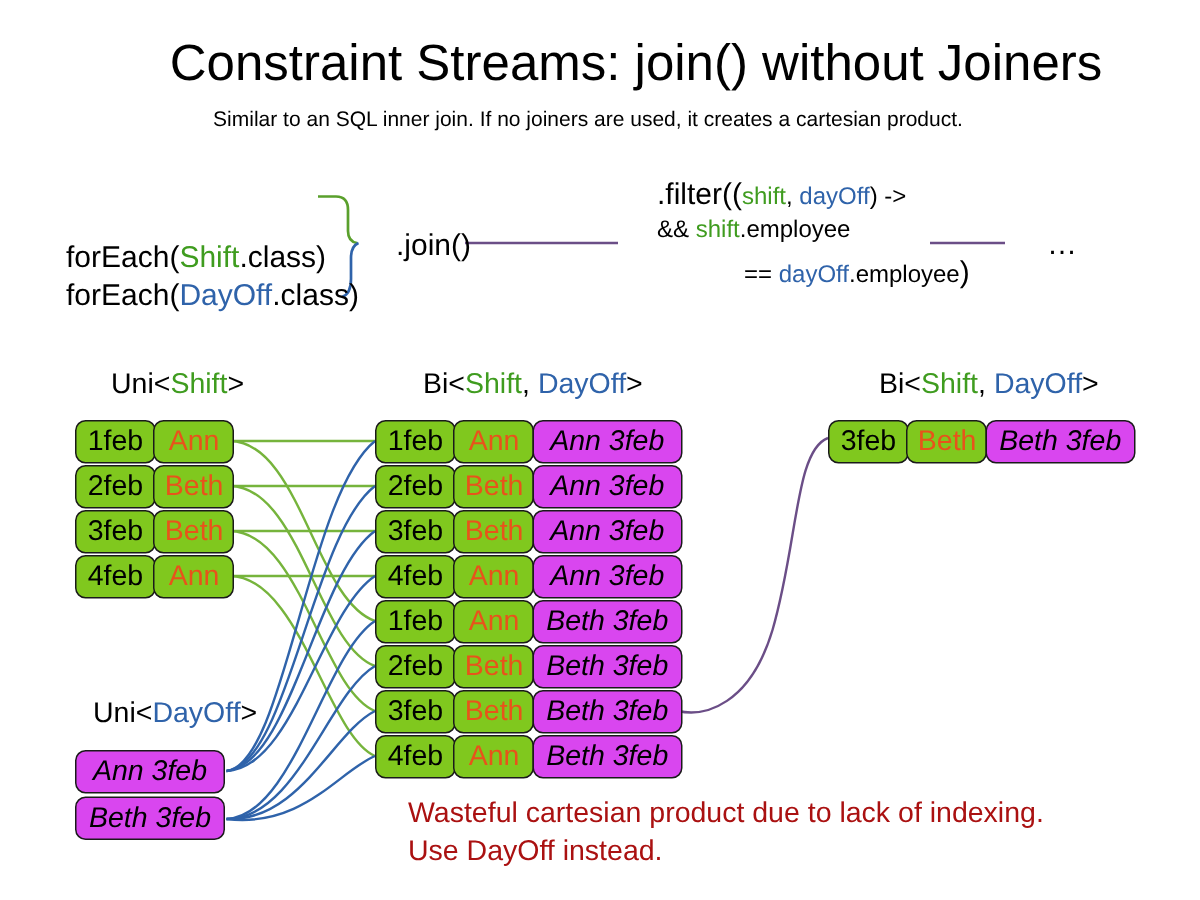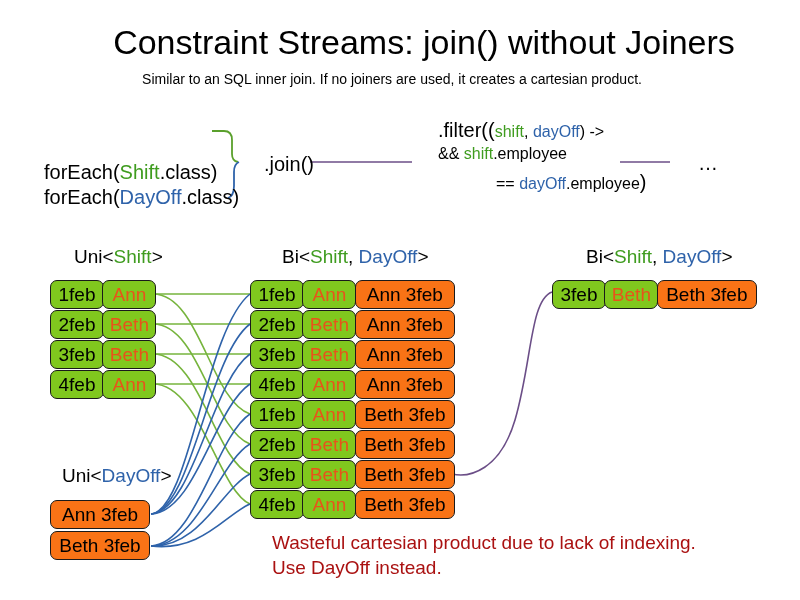--- a/index.html
+++ b/index.html
@@ -38,21 +38,21 @@
   .cell {
     box-sizing:border-box;
     border:1.6px solid #1a1a1a;
     border-radius:7px;
     display:flex; align-items:center; justify-content:center;
     font-size:19px; line-height:19px;
     margin-right:-1.6px;
     position:relative;
   }
   .cell.green { background:#80c81e; }
-  .cell.blue  { background:#f97316; }
+  .cell.blue  { background:#d946ef;font-style:italic; }
   .cell.date  { color:#000; }
   .cell.emp   { color:#e8531b; }
   .cell.dayoff{ color:#000; }
 
   .warn {
     left:248px; top:530px; width:460px;
     font-size:19px; line-height:25px; color:#aa1111;
   }
 </style>
 </head>

